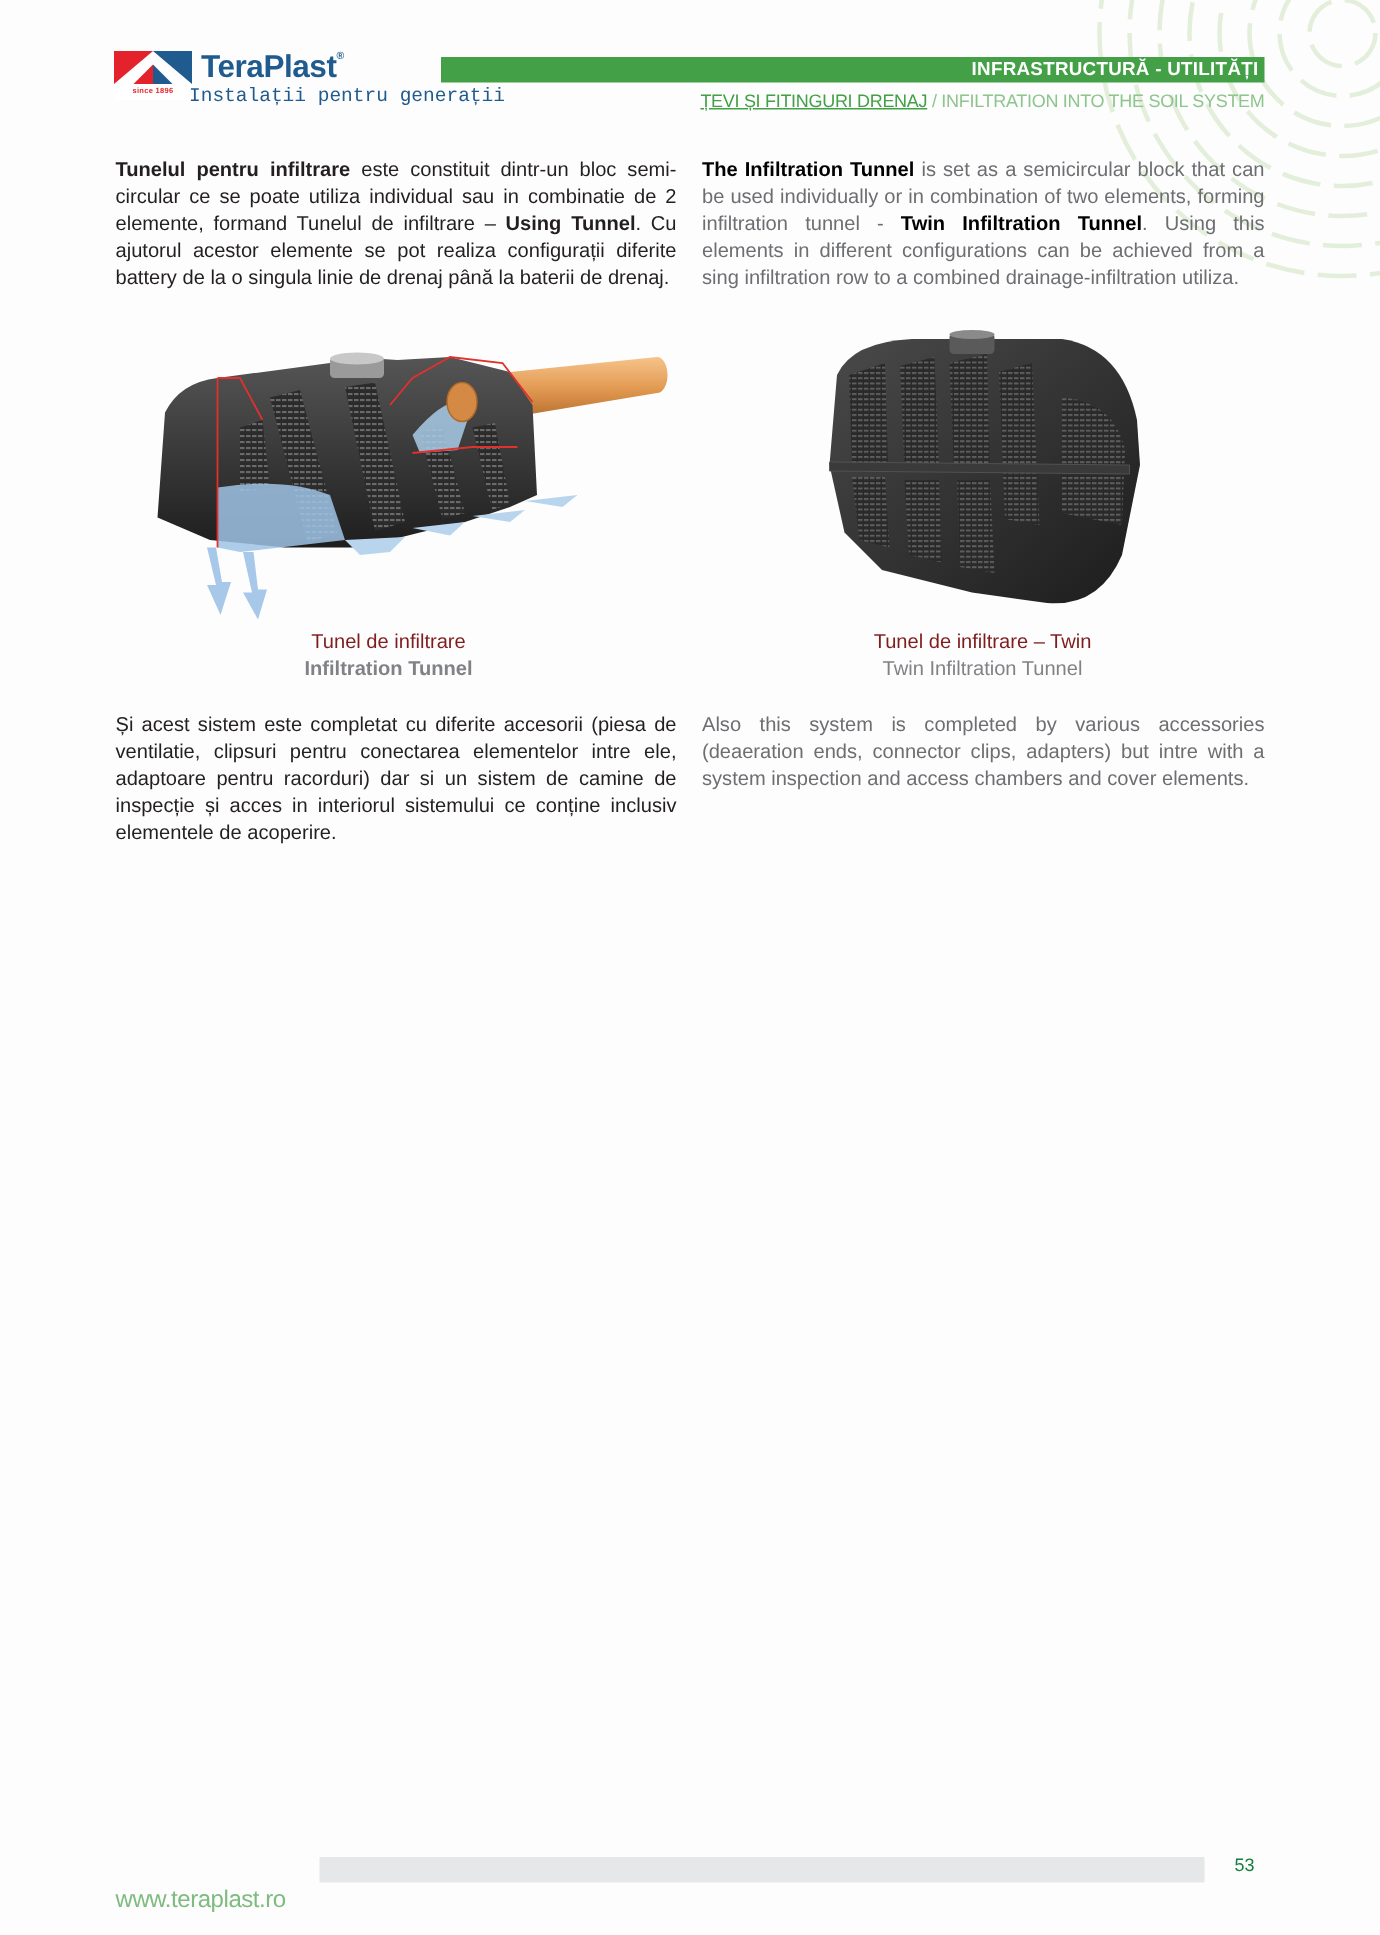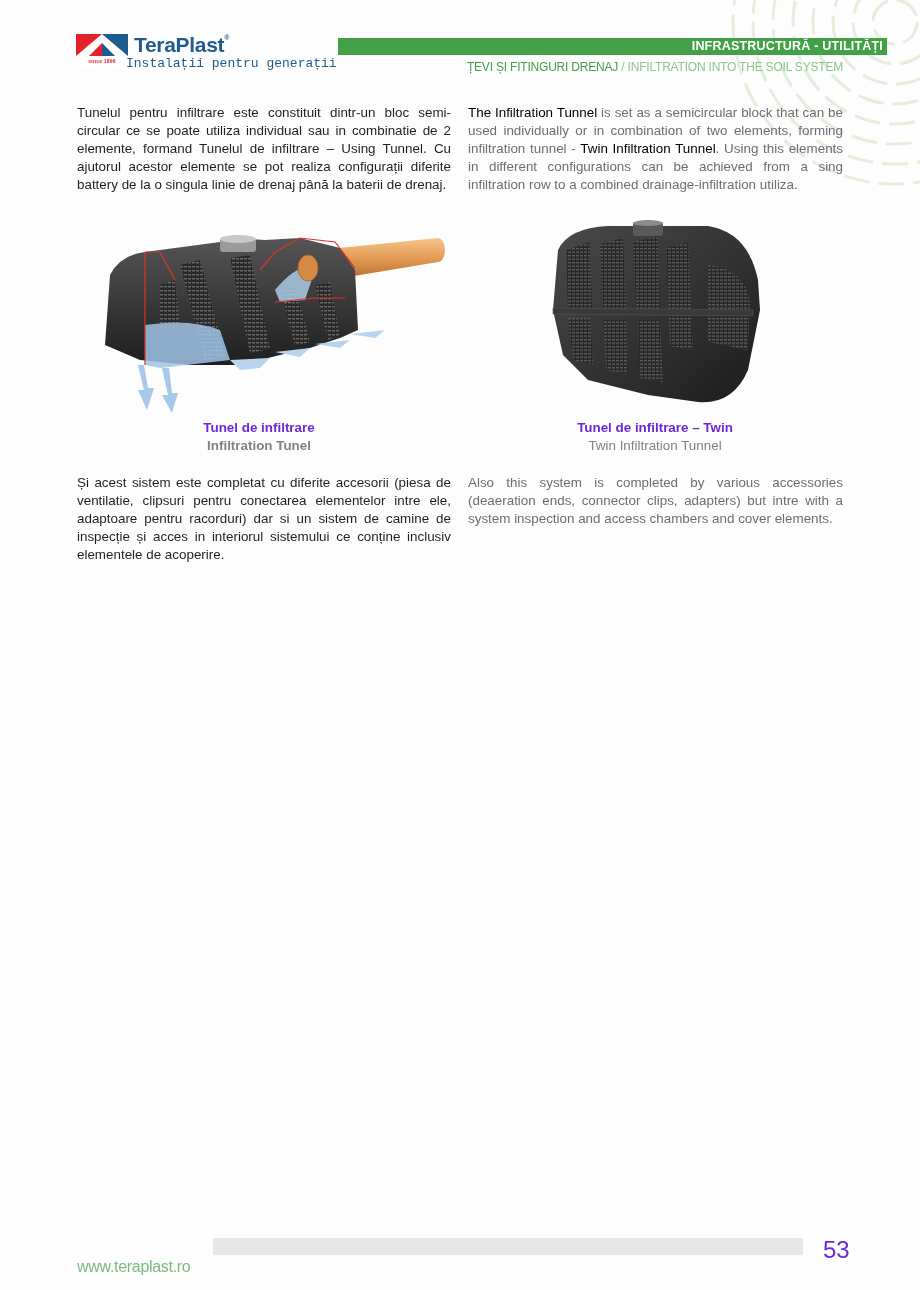--- a/index.html
+++ b/index.html
@@ -9,51 +9,51 @@
     .deco-rings { position: absolute; right: 0; top: 0; width: 220px; height: 200px; pointer-events: none; }
 
     
     .logo { position: absolute; left: 76px; top: 34px; width: 170px; height: 34px; }
     .logo-mark { position: absolute; left: 0; top: 0; width: 52px; height: 33px; }
     .since { position: absolute; left: 8px; top: 24px; width: 36px; font-size: 5px; font-weight: bold; color: #e4222b; text-align: center; letter-spacing: 0.2px; }
     .brand { position: absolute; left: 58px; top: -1px; font-size: 21px; font-weight: bold; color: #1f5b8e; letter-spacing: -0.3px; }
     .brand sup { font-size: 7px; position: relative; top: -4px; }
     .tagline { position: absolute; left: 50px; top: 22px; font-size: 13px; color: #1f5b8e; white-space: nowrap; font-family: Liberation Mono, monospace; }
 
-    .header-bar { position: absolute; left: 294px; top: 38px; width: 549px; height: 17px; background: #43a047; margin-left: 44px; }
+    .header-bar { position: absolute; left: 294px; top: 38px; width: 549px; height: 17px; background: #43a047; }
     .header-bar-title { position: absolute; right: 4px; top: 1px; font-size: 12.5px; font-weight: bold; color: #ffffff; letter-spacing: 0.2px; white-space: nowrap; }
     .header-sub { position: absolute; right: 77px; top: 60px; font-size: 12px; white-space: nowrap; letter-spacing: -0.2px; }
-    .header-sub .ro { color: #43a047; }
+    .header-sub .ro { color: #43a047; text-decoration: underline; }
     .header-sub .en { color: #8cc58d; }
 
     
     .col { position: absolute; font-size: 13.4px; line-height: 18px; text-align: justify; }
-    .col b { font-weight: normal; }
+    .col b { font-weight: bold; }
     .col-left { left: 77px; width: 374px; color: #231f20; }
     .col-right { left: 468px; width: 375px; color: #6d6e71; }
     .col-right b { color: #000000; }
     .p1 { top: 104px; }
     .p2 { top: 474px; }
 
     
     .figure { position: absolute; }
     .fig1 { left: 100px; top: 230px; width: 350px; height: 185px; }
     .fig2 { left: 548px; top: 220px; width: 215px; height: 190px; }
 
     .caption { position: absolute; text-align: center; font-size: 13.4px; line-height: 18px; }
     .cap1 { left: 130px; top: 419px; width: 258px; }
     .cap2 { left: 526px; top: 419px; width: 258px; }
-    .cap-ro { font-weight: bold; color: #6d28d9; display: block; }
+    .cap-ro { font-weight: normal; color: #7f1d1d; display: block; }
     .cap-en { font-weight: bold; color: #808285; display: block; }
     .cap2 .cap-en { font-weight: normal; }
 
     
     .footer-url { position: absolute; left: 77px; top: 1237px; font-size: 16px; color: #7dbb7f; letter-spacing: -0.3px; margin-top: 21px; }
     .footer-bar { position: absolute; left: 213px; top: 1238px; width: 590px; height: 17px; background: #e6e7e8; }
-    .page-num { position: absolute; left: 823px; top: 1236px; font-size: 24px; color: #6d28d9; }
+    .page-num { position: absolute; left: 823px; top: 1236px; font-size: 12px; color: #15803d; }
   </style>
 </head>
 <body>
 
 <svg class="deco-rings" viewBox="0 0 220 200">
   <g fill="none" stroke="#e3eedb" stroke-width="3" stroke-dasharray="26 9">
     <circle cx="195" cy="22" r="22"></circle>
     <circle cx="195" cy="22" r="42"></circle>
     <circle cx="195" cy="22" r="62"></circle>
     <circle cx="195" cy="22" r="82"></circle>
@@ -157,21 +157,21 @@
   <path d="M118,28 L140,22 L145,130 L122,126 Z" fill="url(#slots2)"></path>
   <path d="M160,45 Q195,48 202,80 L200,130 L160,122 Z" fill="url(#slots2)"></path>
   <path d="M5,88 L205,90 L205,96 L5,94 Z" fill="#3a3a3a" stroke="#555" stroke-width="0.6"></path>
   <path d="M20,98 L42,98 L45,145 L25,140 Z" fill="url(#slots2)"></path>
   <path d="M55,100 L78,100 L80,155 L58,150 Z" fill="url(#slots2)"></path>
   <path d="M90,100 L112,100 L115,162 L92,158 Z" fill="url(#slots2)"></path>
 </svg>
 
 <div class="caption cap1">
   <span class="cap-ro">Tunel de infiltrare</span>
-  <span class="cap-en">Infiltration Tunel</span>
+  <span class="cap-en">Infiltration Tunnel</span>
 </div>
 <div class="caption cap2">
   <span class="cap-ro">Tunel de infiltrare – Twin</span>
   <span class="cap-en">Twin Infiltration Tunnel</span>
 </div>
 
 <p class="col col-left p2">Și acest sistem este completat cu diferite accesorii (piesa de ventilatie, clipsuri pentru conectarea elementelor intre ele, adaptoare pentru racorduri) dar si un sistem de camine de inspecție și acces in interiorul sistemului ce conține inclusiv elementele de acoperire.</p>
 <p class="col col-right p2">Also this system is completed by various accessories (deaeration ends, connector clips,  adapters) but intre with a system inspection and access chambers and cover elements.</p>
 
 <span class="footer-url">www.teraplast.ro</span>

